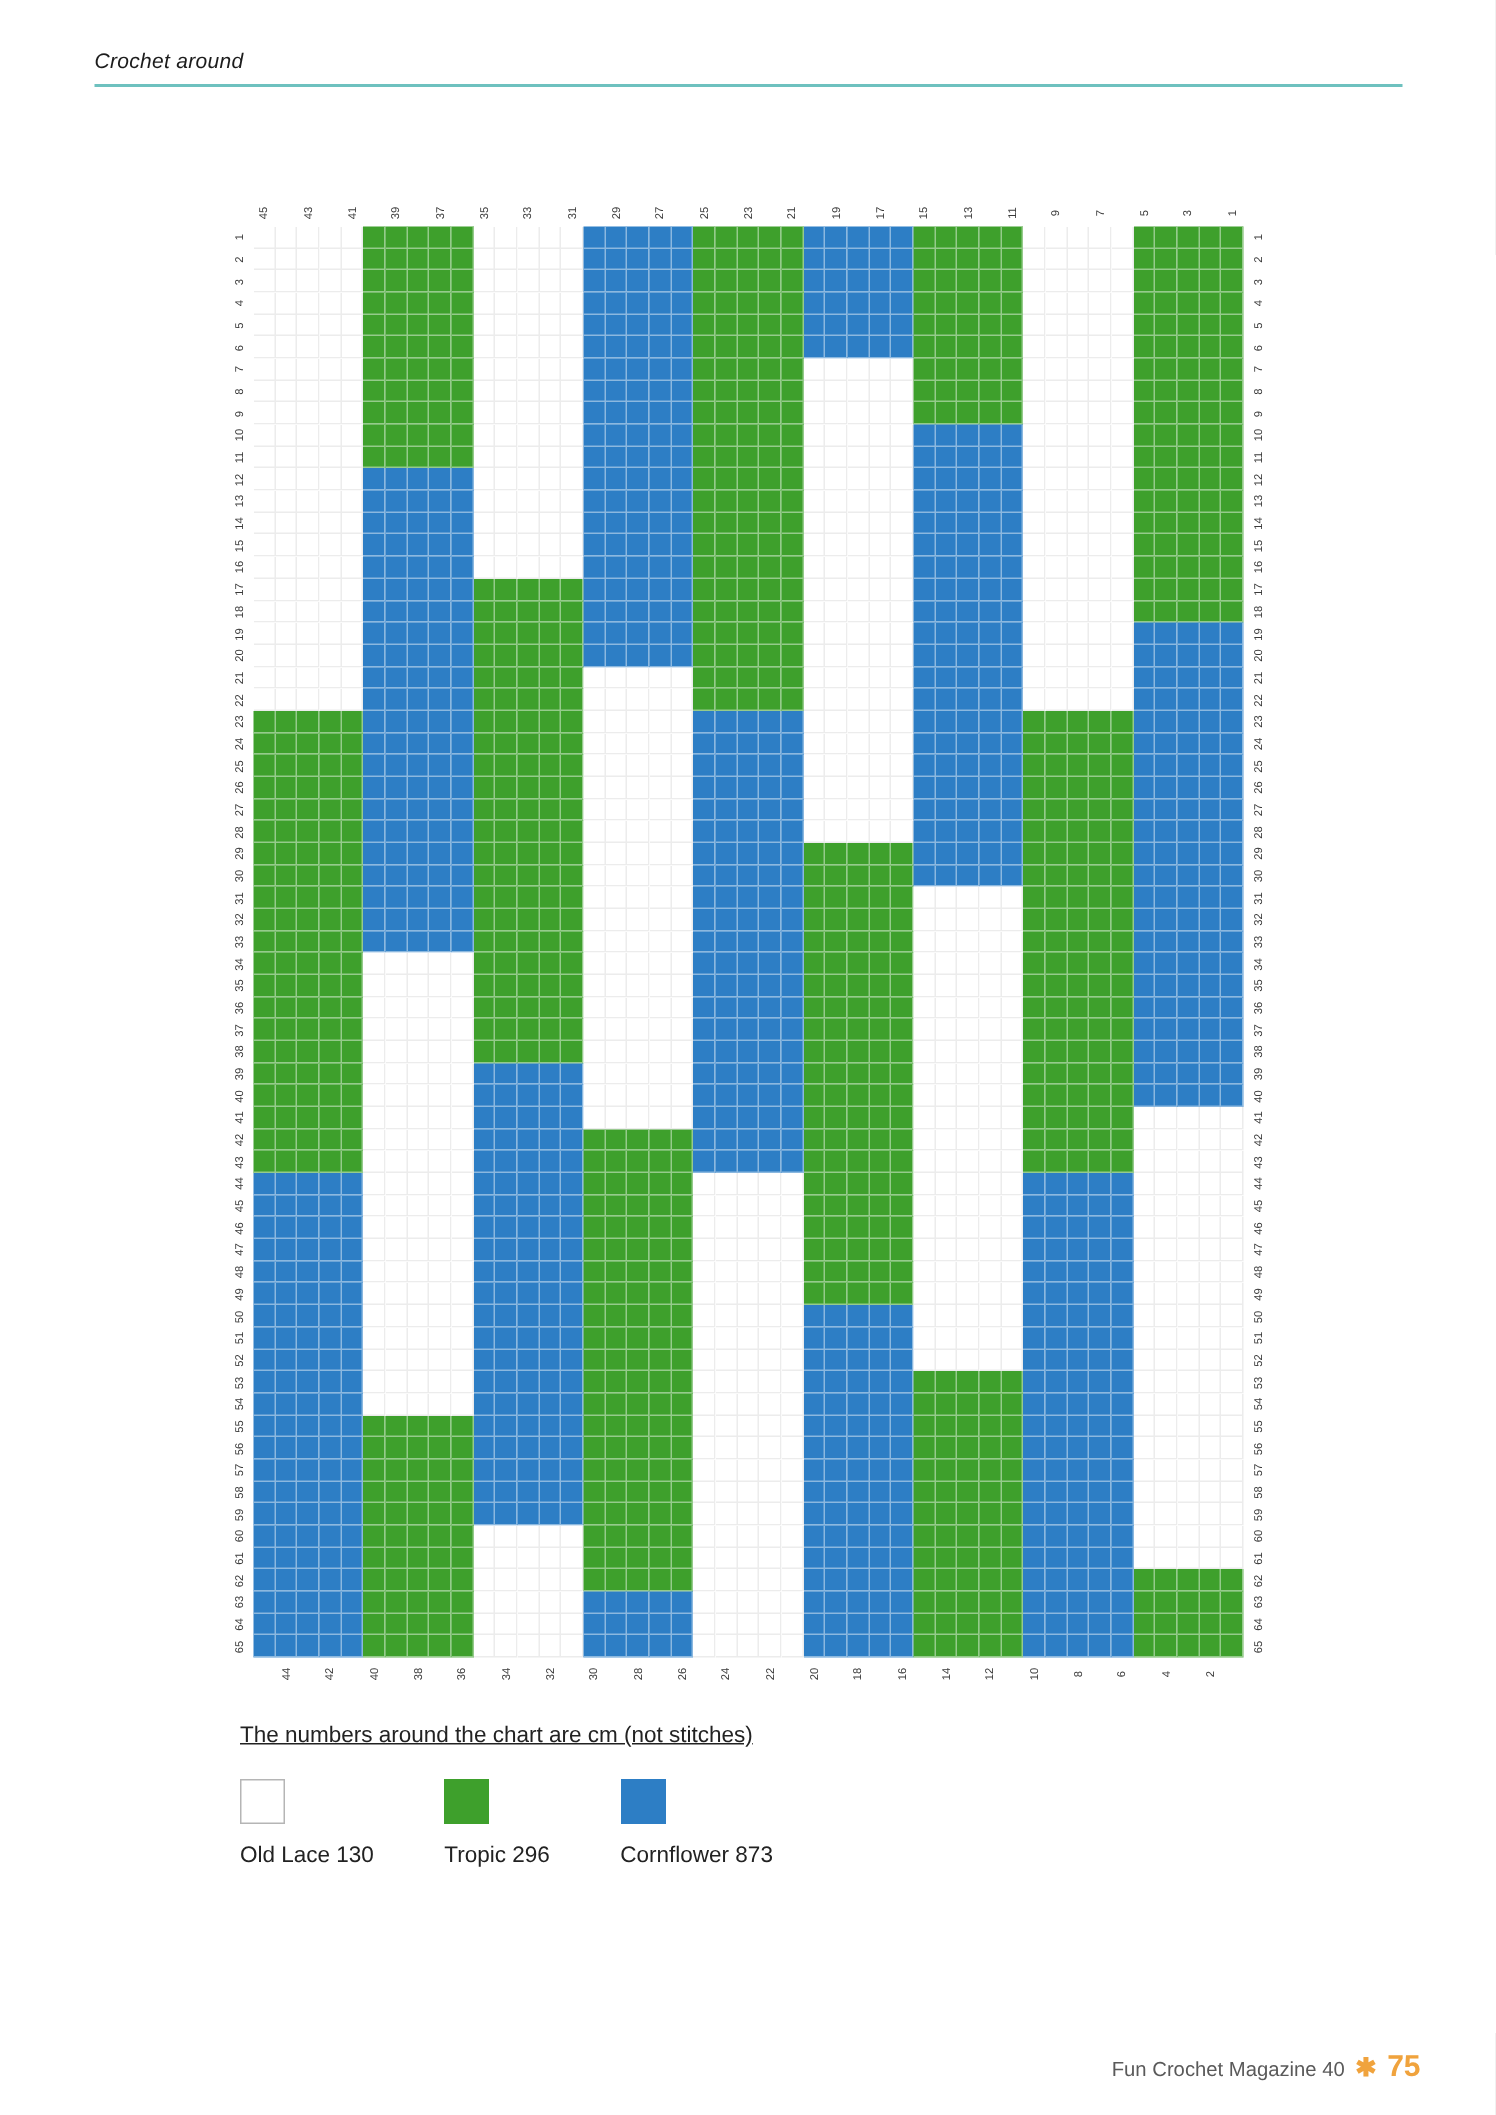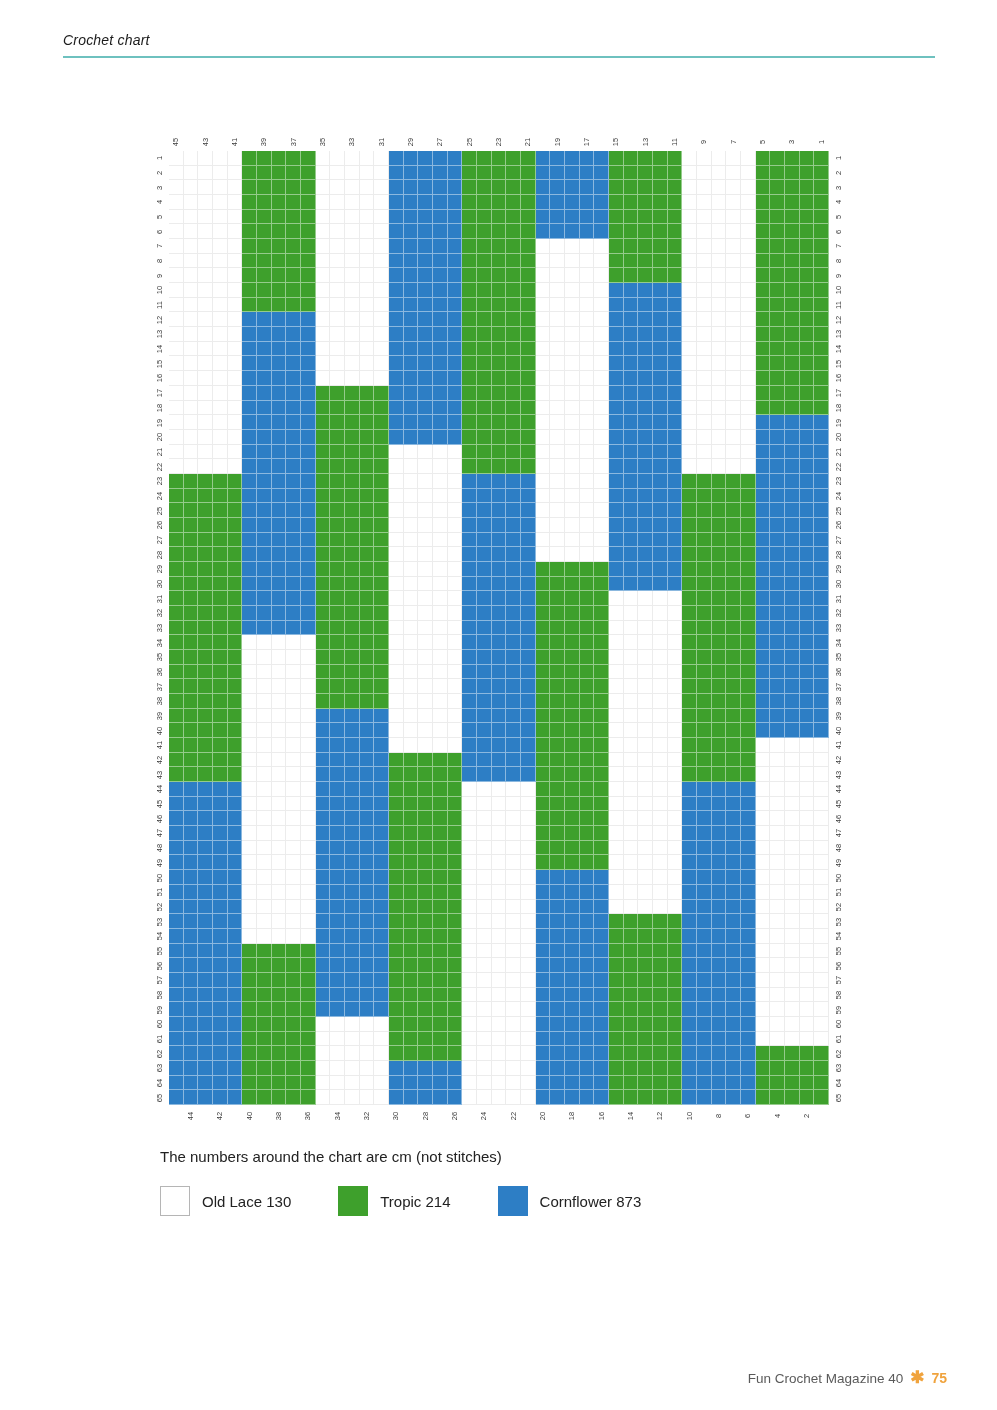--- a/index.html
+++ b/index.html
@@ -33,44 +33,44 @@
   .cell.cT{background:#3ea02c;--line:rgba(255,255,255,.45);}
   .cell.cC{background:#2d7ec5;--line:rgba(255,255,255,.45);}
   .tick{
     position:absolute;
     font-size:7.5px;color:#3a3a3a;line-height:1;white-space:nowrap;
     transform:translate(-50%,-50%) rotate(-90deg);
   }
   
   .note{
     position:absolute;left:160px;top:1148px;
-    font-size:15px;color:#222222;
+    font-size:15px;color:#222222;text-decoration:underline;
   }
   .legend{
     position:absolute;left:160px;top:1186px;
     display:flex;align-items:center;gap:47px;
   }
-  .legend-item{display:flex;align-items:center;gap:12px;}
+  .legend-item{display:flex;gap:12px;flex-direction:column;}
   .swatch{width:30px;height:30px;display:inline-block;box-sizing:border-box;}
   .swatch.bordered{border:1px solid #b5b5b5;}
   .legend-label{font-size:15px;color:#222222;}
   
   .footer{
     position:absolute;right:50px;top:1367px;
     display:flex;align-items:baseline;gap:7px;
   }
   .footer-mag{font-size:13.5px;color:#5a5a5a;}
   .footer-ast{font-size:17px;color:#f0a33d;font-weight:bold;}
-  .footer-page{font-size:14px;color:#f0a33d;font-weight:bold;}
+  .footer-page{font-size:20px;color:#f0a33d;font-weight:bold;}
 </style>
 </head>
 <body>
 
 <div class="page">
-  <div class="header-title">Crochet chart</div>
+  <div class="header-title">Crochet around</div>
   <div class="header-rule"></div>
 
   <div class="chart-grid" id="chart-grid">
       <div class="cell cO"></div>
       <div class="cell cO"></div>
       <div class="cell cO"></div>
       <div class="cell cO"></div>
       <div class="cell cO"></div>
       <div class="cell cT"></div>
       <div class="cell cT"></div>
@@ -3173,21 +3173,21 @@
 
   <div class="note">The numbers around the chart are cm (not stitches)</div>
 
   <div class="legend" id="legend">
       <div class="legend-item">
         <span class="swatch bordered" style="background: rgb(255, 255, 255);"></span>
         <span class="legend-label">Old Lace 130</span>
       </div>
       <div class="legend-item">
         <span class="swatch" style="background: rgb(62, 160, 44);"></span>
-        <span class="legend-label">Tropic 214</span>
+        <span class="legend-label">Tropic 296</span>
       </div>
       <div class="legend-item">
         <span class="swatch" style="background: rgb(45, 126, 197);"></span>
         <span class="legend-label">Cornflower 873</span>
       </div>
     </div>
 
   <div class="footer">
     <span class="footer-mag">Fun Crochet Magazine 40</span>
     <span class="footer-ast">✱</span>

